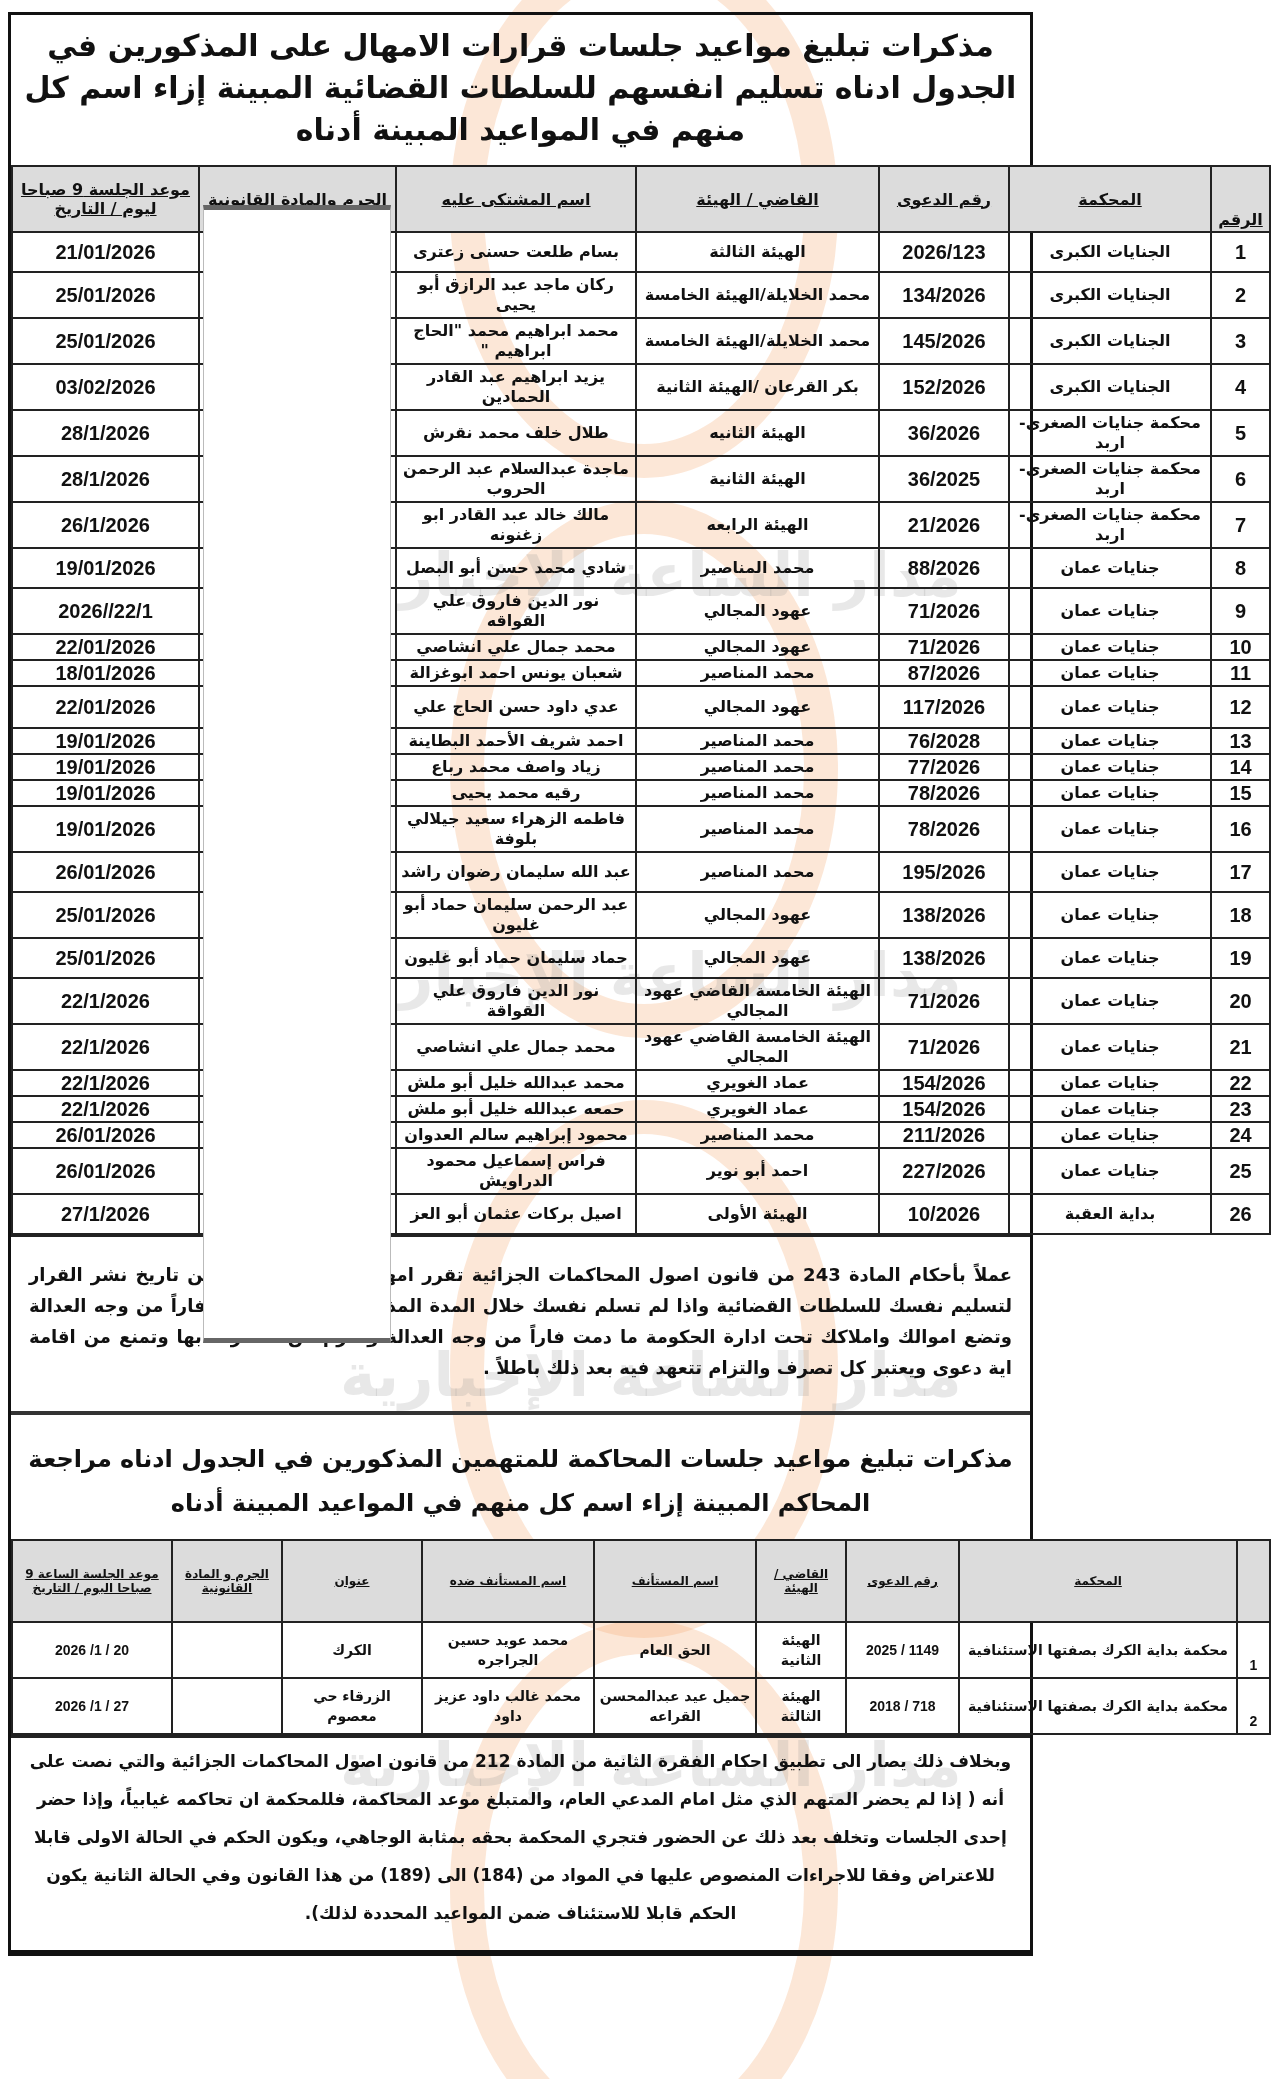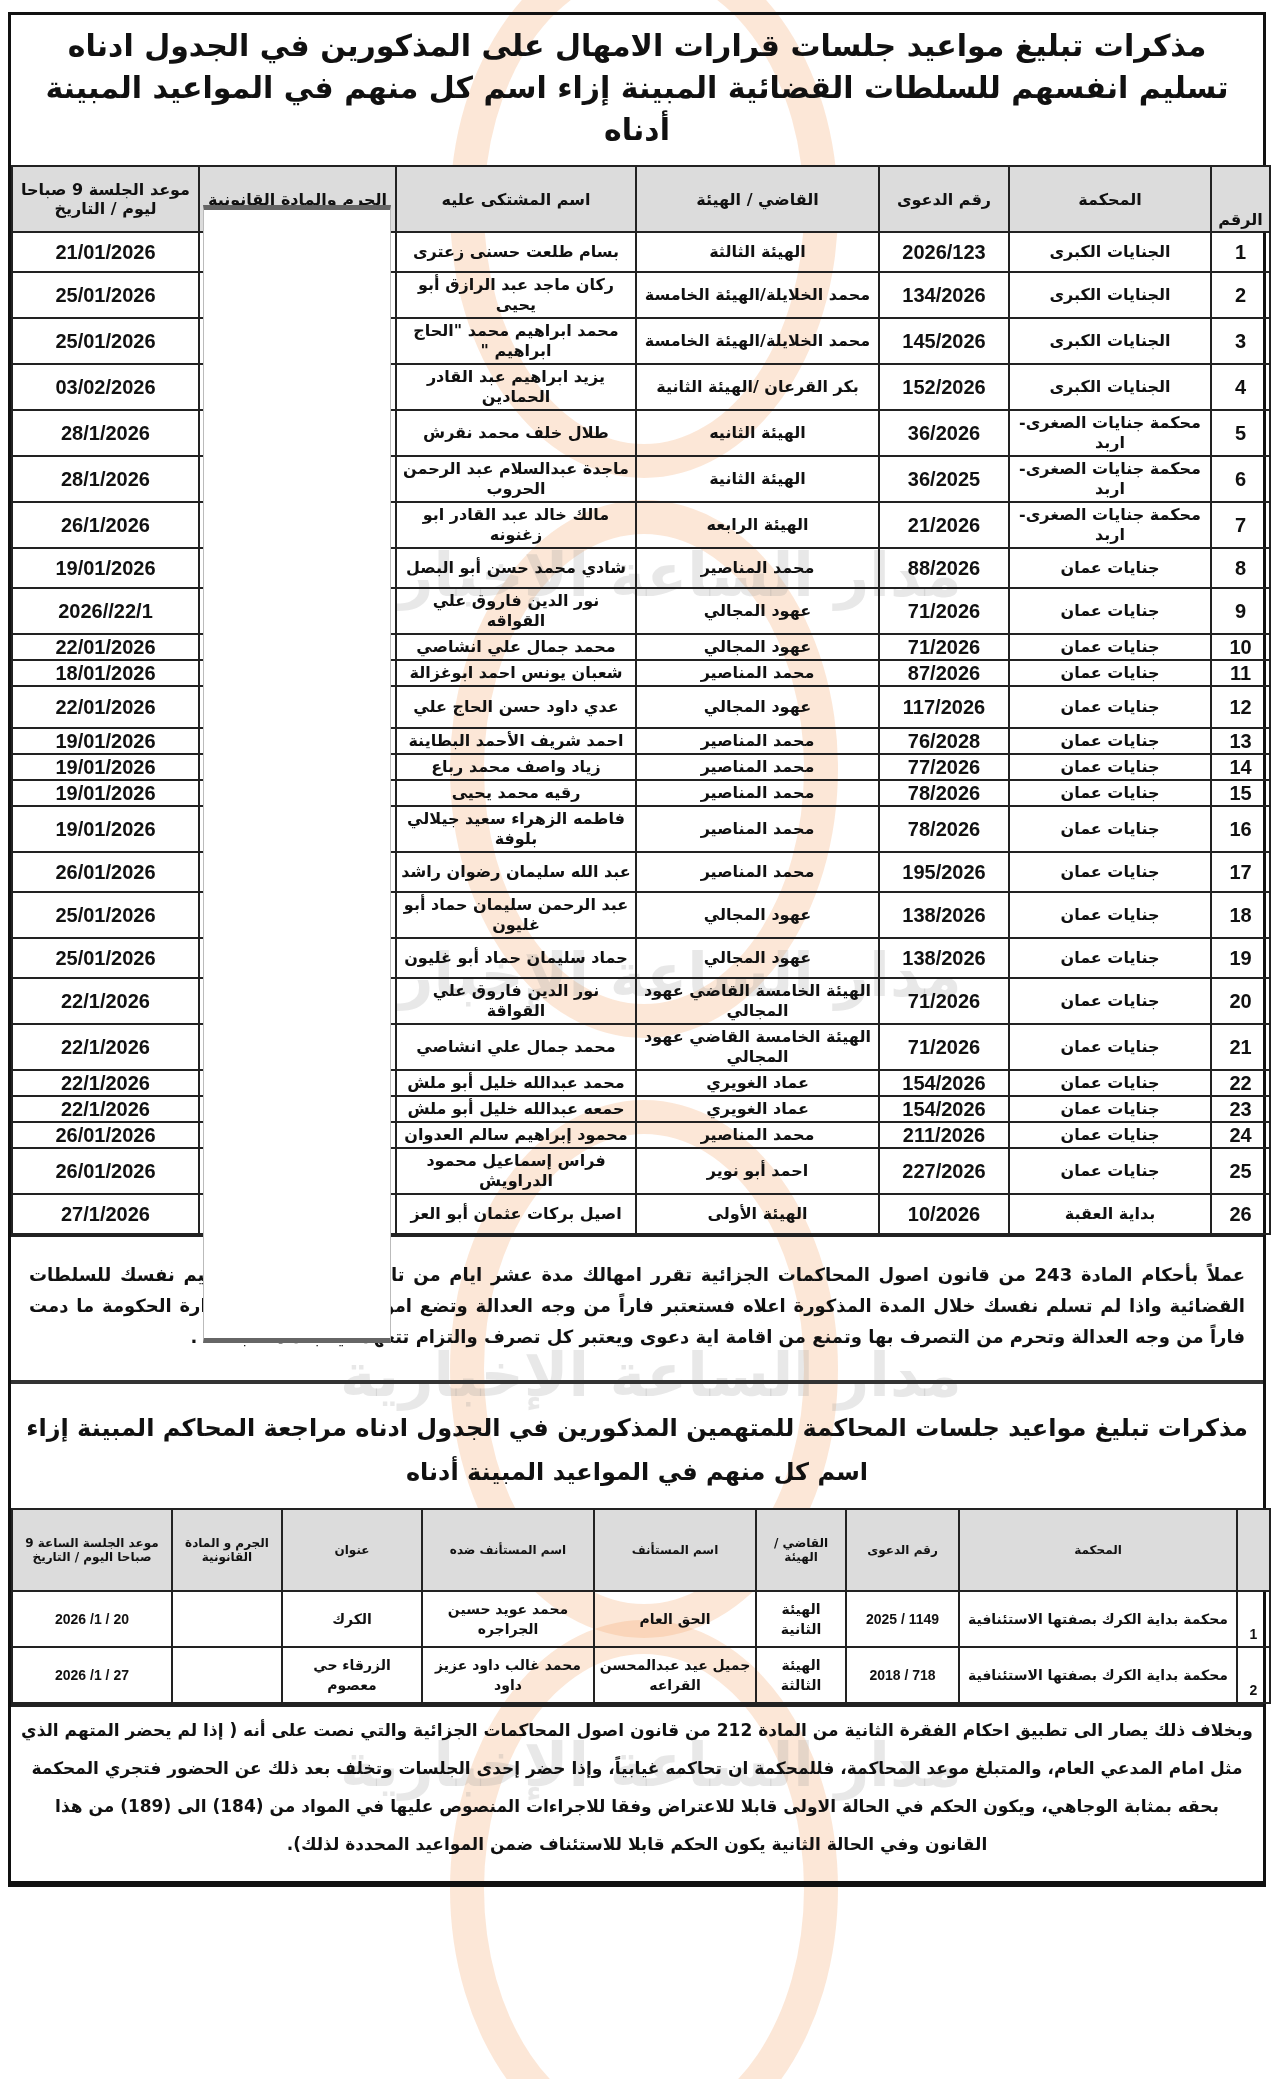--- a/index.html
+++ b/index.html
@@ -1,26 +1,26 @@
 <!DOCTYPE html>
 <html><head>
 <meta charset="utf-8">
 <style>
   html, body { margin:0; padding:0; background:#ffffff; }
   body { width:1274px; height:2079px; position:relative; overflow:hidden;
          font-family:"DejaVu Sans", "Liberation Sans", sans-serif; color:#111; }
-  .sheet { position:absolute; left:8px; top:12px; width:1258px; }
+  .sheet { position:absolute; left:8px; top:12px; width:1025px; }
   .watermark { position:absolute; left:300px; top:0; width:680px; height:2079px; pointer-events:none; z-index:0; }
   .wm-ring { position:absolute; border-radius:50%; border:34px solid rgba(245,170,110,0.28); }
   .wm-text { position:absolute; font-weight:bold; color:rgba(150,150,150,0.22); font-size:60px; direction:rtl; }
   .block { position:relative; z-index:1; border:3px solid #111; border-bottom:none; background:transparent; }
   .title { direction:rtl; text-align:center; font-weight:bold; font-size:30px; line-height:42px; padding:10px 12px 14px; }
   table { border-collapse:collapse; width:100%; direction:rtl; table-layout:fixed; }
   th, td { border:2px solid #222; text-align:center; vertical-align:middle; font-weight:bold; padding:2px 4px; }
-  th { background:#dcdcdc; font-size:16px; height:60px; font-weight:bold; }
+  th { background:#dcdcdc; font-size:16px; height:60px; font-weight:bold;text-decoration:underline; }
   td { font-size:16px; line-height:20px; }
   td.num { font-family:"Liberation Sans", sans-serif; font-size:20px; }
   td.date { font-family:"Liberation Sans", sans-serif; font-size:20px; }
   td.idx { font-family:"Liberation Sans", sans-serif; font-size:20px; }
   td.blank { background:#ffffff; }
   .notice { direction:rtl; text-align:justify; font-weight:bold; font-size:18px; line-height:31px; padding:22px 18px 28px; }
   .notice2 { direction:rtl; text-align:center; font-weight:bold; font-size:17px; line-height:38px; padding:4px 10px 18px; }
   .title2 { direction:rtl; text-align:center; font-weight:bold; font-size:24px; line-height:44px; padding:22px 10px 14px; }
   .t2 td { font-size:14px; }
   .t2 th { font-size:12px; height:76px; }

